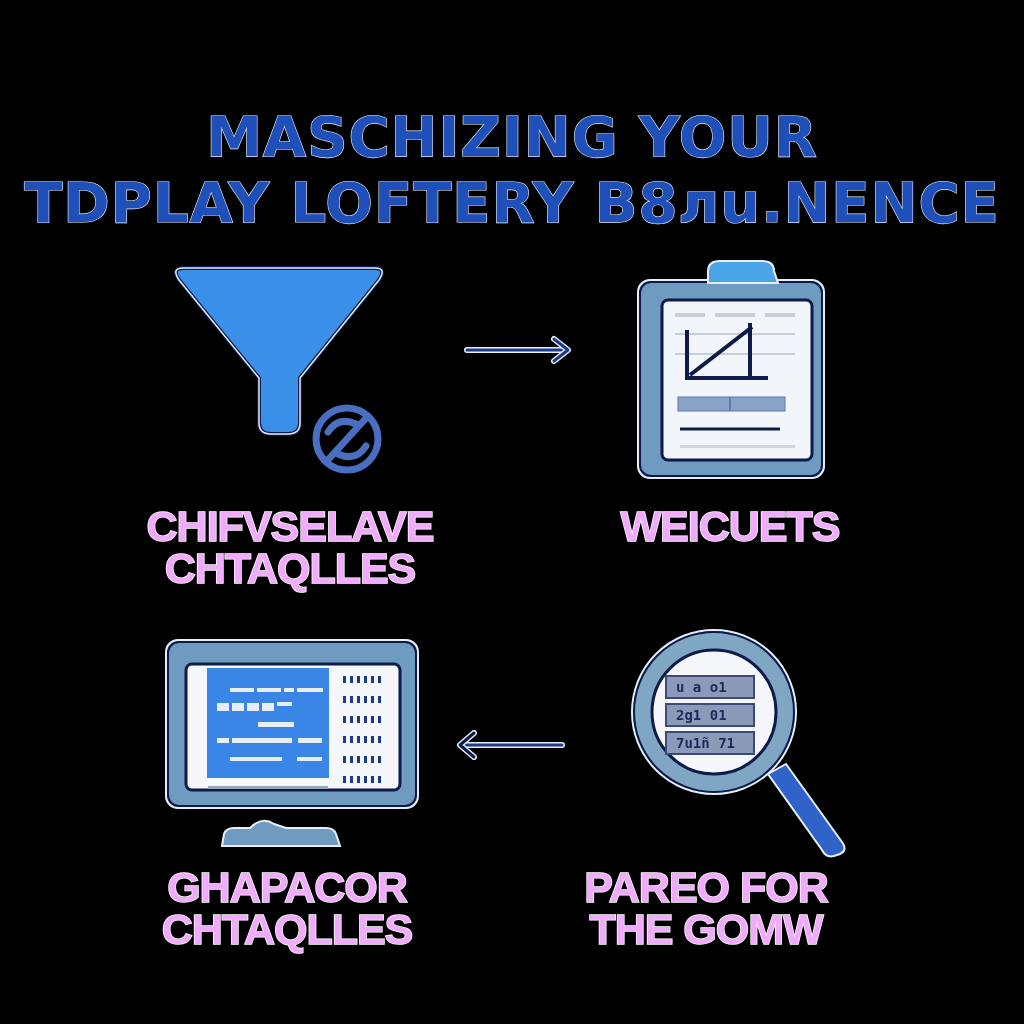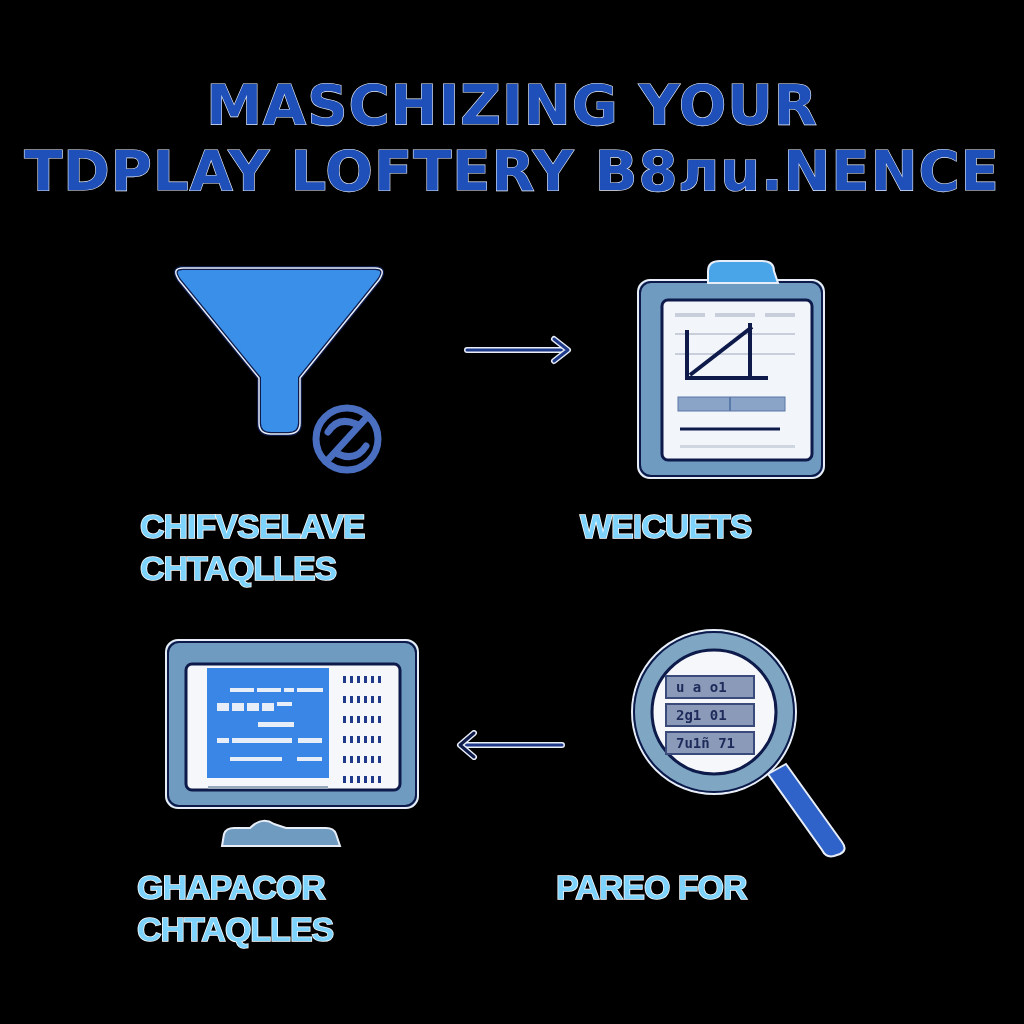--- a/index.html
+++ b/index.html
@@ -3,26 +3,27 @@
 <meta charset="utf-8">
 <style>
   html, body { margin:0; padding:0; background:#000; }
   body { width:1024px; height:1024px; position:relative; overflow:hidden; font-family:"DejaVu Sans", sans-serif; }
   .title-line {
     position:absolute; left:0; width:1024px; text-align:center;
     font-family:"DejaVu Sans", sans-serif; font-weight:bold;
     color:#1f4fb8; font-size:56px; letter-spacing:1px;
     -webkit-text-stroke:1.2px #e8eef8;
     paint-order: stroke fill;
+    margin-top: 32px;
   }
   #t1 { top:72px; }
   #t2 { top:138px; }
   .label {
-    position:absolute; text-align:left; font-family:"Liberation Sans", sans-serif;
-    font-weight:bold; font-size:34px; line-height:42px; color:#7dd3fc;
+    position:absolute; text-align:center; font-family:"Liberation Sans", sans-serif;
+    font-weight:bold; font-size:43px; line-height:42px; color:#f0abfc;
     -webkit-text-stroke:1.5px #ffffff; letter-spacing:-1px;
     paint-order: stroke fill;
   }
   .icon { position:absolute; }
   .arrow { position:absolute; }
 </style>
 </head>
 <body>
 
 <div id="t1" class="title-line">MASCHIZING YOUR</div>
@@ -160,13 +161,14 @@
     <rect x="38" y="108" width="88" height="22"></rect>
   </g>
   <g font-family="DejaVu Sans Mono, monospace" font-size="14" fill="#1f2a5a" font-weight="bold">
     <text x="48" y="68">u  a  o1</text>
     <text x="48" y="96">2g1  01</text>
     <text x="48" y="124">7u1ñ  71</text>
   </g>
 </svg>
 <div class="label" style="left:556px;top:866px;width:300px;">
   <div>PAREO FOR</div>
+  <div>THE GOMW</div>
 </div>
 
 </body></html>

